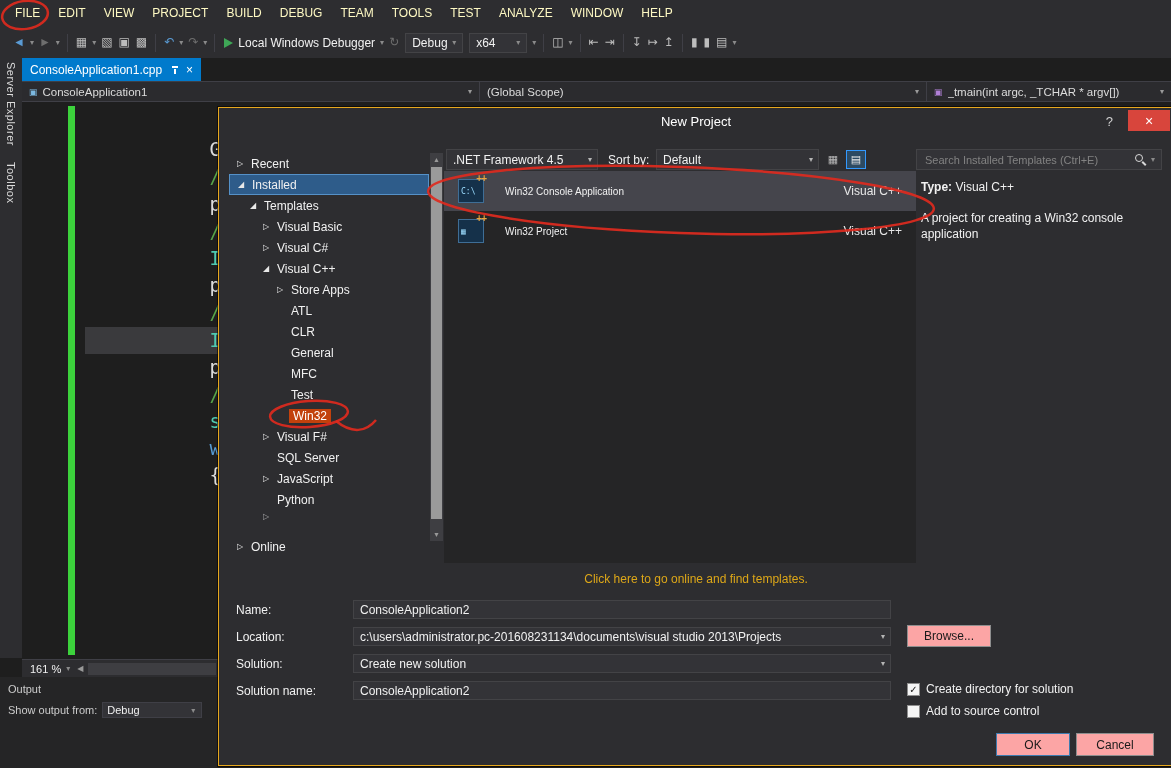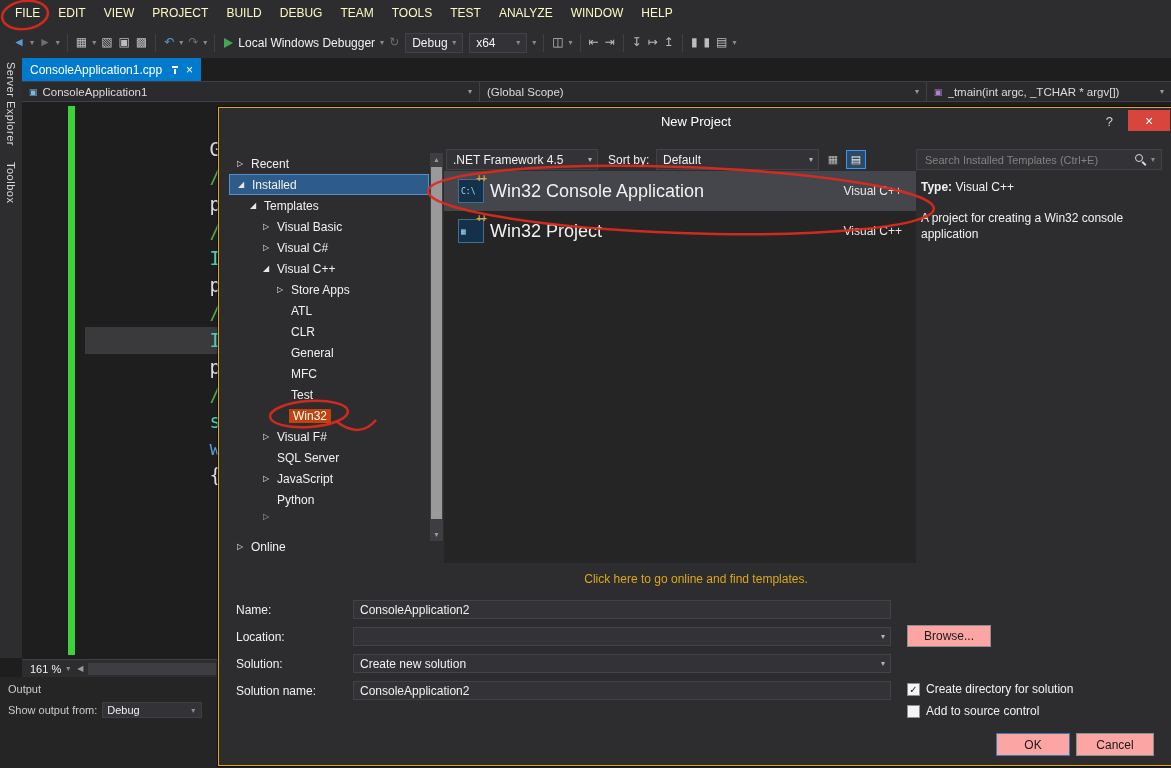--- a/index.html
+++ b/index.html
@@ -115,21 +115,21 @@
   .sb-arr{position:absolute;left:0;width:13px;height:13px;font-size:7px;color:#999;text-align:center;line-height:13px}
   .sb-up{top:0}.sb-dn{bottom:0}
   .sb-thumb{position:absolute;left:1px;top:14px;width:11px;height:352px;background:#9A9A9A}
 
   .list{position:absolute;left:225px;top:63px;width:472px;height:392px;background:#252526;overflow:hidden}
   .trow{height:40px;display:flex;align-items:center;padding:0 14px;box-sizing:border-box}
   .trow.sel{background:#45454C}
   .t-icon{width:26px;height:24px;position:relative;background:#15314A;border:1px solid #3F6E96;box-sizing:border-box;flex:0 0 26px}
   .ic-txt{position:absolute;left:2px;top:7px;font-size:8px;color:#9CDCFE;font-family:"DejaVu Sans Mono",monospace}
   .ic-plus{position:absolute;right:-3px;top:-7px;font-size:10px;color:#E8A33D;font-weight:bold;letter-spacing:-1px}
-  .t-name{flex:1;font-size:18px;color:#F1F1F1;margin-left:6px;white-space:nowrap}
+  .t-name{flex:1;font-size:10px;color:#F1F1F1;margin-left:21px;white-space:nowrap}
   .t-lang{font-size:12px;color:#E8E8E8;white-space:nowrap}
 
   .info{position:absolute;left:702px;top:72px;width:238px;font-size:12px;color:#F1F1F1}
   .info .tl{font-weight:bold}
   .info .desc{margin-top:16px;line-height:16px}
 
   .link-row{position:absolute;left:0;top:461px;width:100%;text-align:center}
   .link{font-size:12px;color:#DDA718;}
 
   .form-label{position:absolute;left:17px;font-size:12px;color:#F1F1F1;white-space:nowrap}
@@ -533,20 +533,21 @@
 
     <div class="link-row">
       <span class="link">Click here to go online and find templates.</span>
     </div>
 
     <span class="form-label" id="lbl-name">Name:</span>
     <input class="fld" id="fld-name" value="ConsoleApplication2" style="">
 
     <span class="form-label" id="lbl-loc">Location:</span>
     <div class="fcombo" id="fld-loc">
+      <span>c:\users\administrator.pc-201608231134\documents\visual studio 2013\Projects</span>
       <span class="car">▾</span>
     </div>
     <button class="lt-btn" id="btn-browse">Browse...</button>
 
     <span class="form-label" id="lbl-sol">Solution:</span>
     <div class="fcombo" id="fld-sol">
       <span>Create new solution</span>
       <span class="car">▾</span>
     </div>
 

